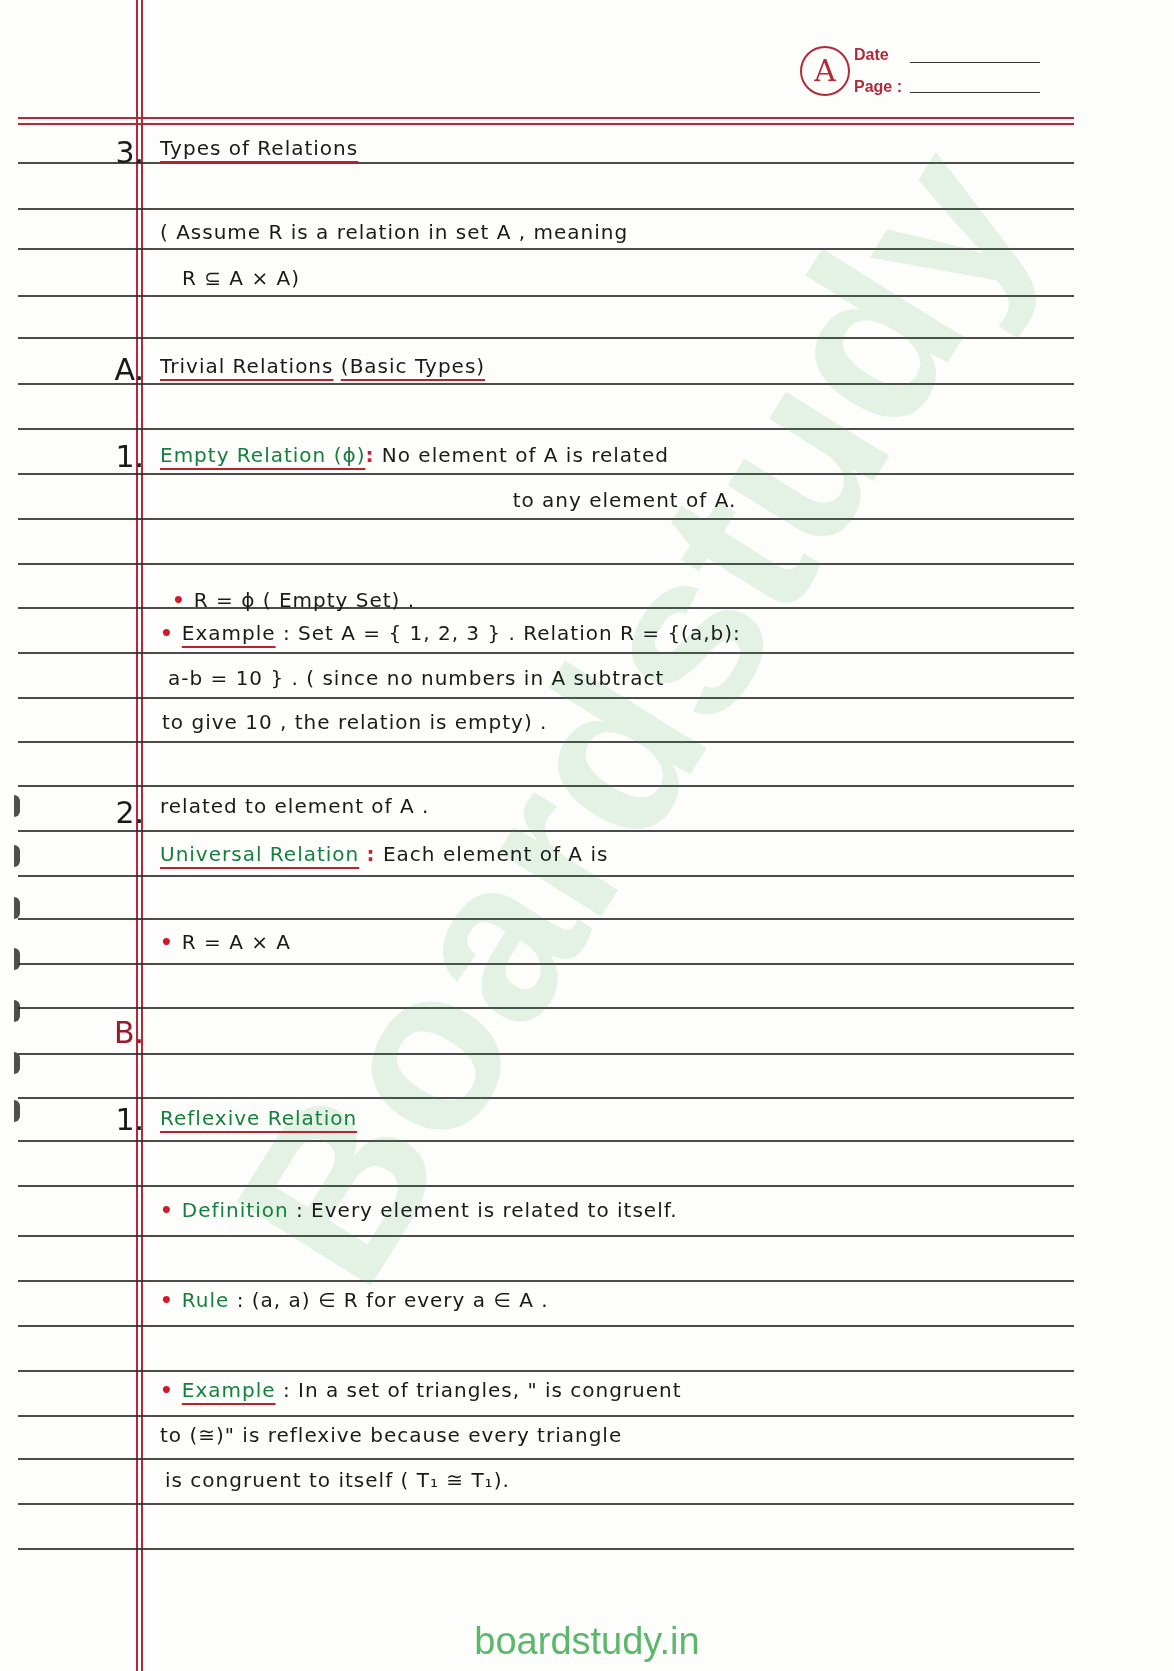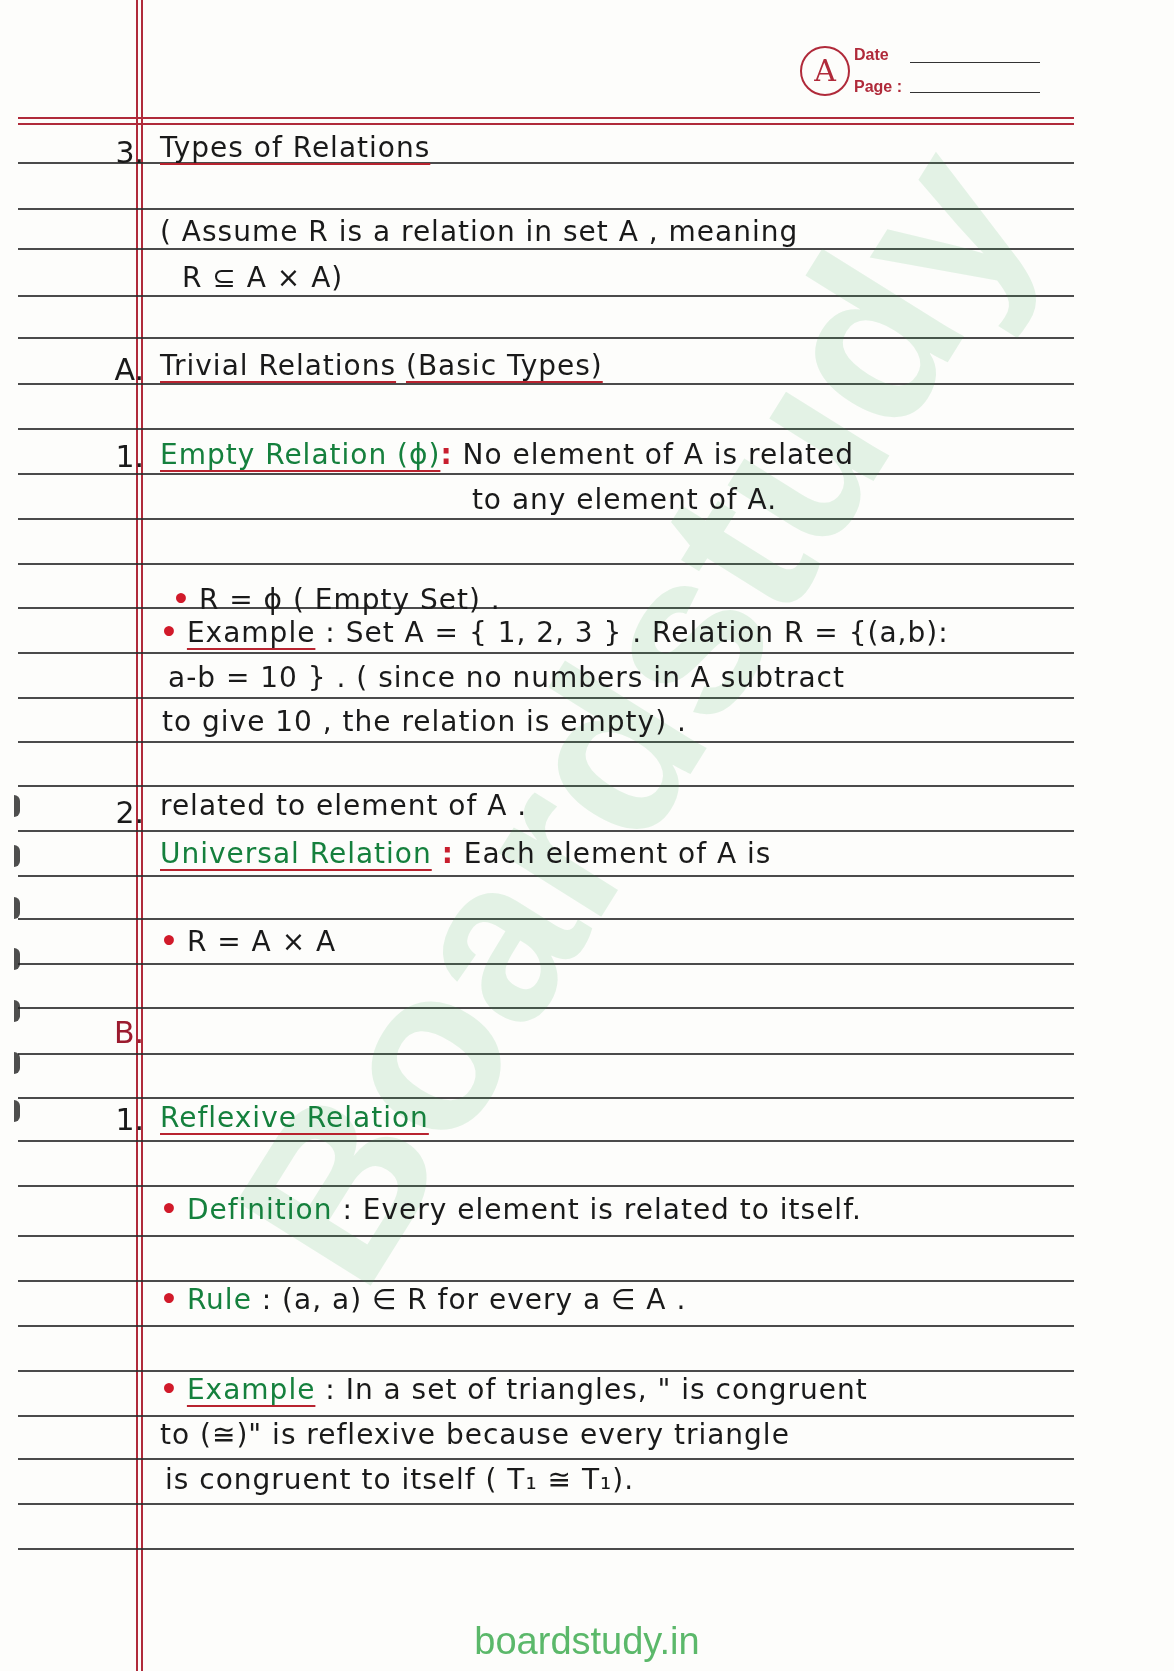--- a/index.html
+++ b/index.html
@@ -7,21 +7,21 @@
     width: 1174px; height: 1671px; position: relative; overflow: hidden;
     background: #fdfdfb;
     font-family: "DejaVu Sans", sans-serif;
     color: #1a1a1a;
   }
   .page { position: absolute; left: 0; top: 0; width: 1174px; height: 1671px; }
   .hline { position: absolute; left: 18px; right: 100px; height: 2px; background: #2b2b2b; opacity: 0.85; }
   .topline { position: absolute; left: 18px; right: 100px; height: 2px; background: #b02a3a; }
   .vline { position: absolute; top: 0; bottom: 0; width: 2px; background: #b02a3a; }
   .hole { position: absolute; left: 14px; width: 6px; height: 22px; background: #222; border-radius: 0 6px 6px 0; opacity: 0.8; }
-  .row { position: absolute; left: 160px; right: 100px; font-size: 28px; line-height: 40px; white-space: nowrap; letter-spacing: 1px; }
+  .row { position: absolute; left: 160px; right: 100px; font-size: 20px; line-height: 40px; white-space: nowrap; letter-spacing: 1px; }
   .num { position: absolute; right: 1030px; font-size: 30px; line-height: 40px; color: #1a1a1a; text-align: right; }
   .num.red { color: #9b1b2e; }
   .red { color: #15803d; }
   .ul { text-decoration: underline; text-decoration-color: #b8232f; text-decoration-thickness: 2px; text-underline-offset: 6px; }
   .dot { color: #d11a2a; font-weight: bold; margin-right: 8px; }
   .colon { color: #c81e2e; font-weight: bold; }
   .header-stamp { position: absolute; left: 800px; top: 42px; width: 240px; height: 70px; }
   .logo { position: absolute; left: 0; top: 4px; width: 46px; height: 46px; border: 2px solid #b02a3a; border-radius: 50%; color: #b02a3a; font-family: "DejaVu Serif", serif; font-size: 30px; text-align: center; line-height: 46px; }
   .stamp-label { position: absolute; left: 54px; font-size: 16px; color: #b02a3a; font-family: "Liberation Sans", sans-serif; font-weight: bold; }
   .stamp-line { position: absolute; height: 1px; background: #333; }

